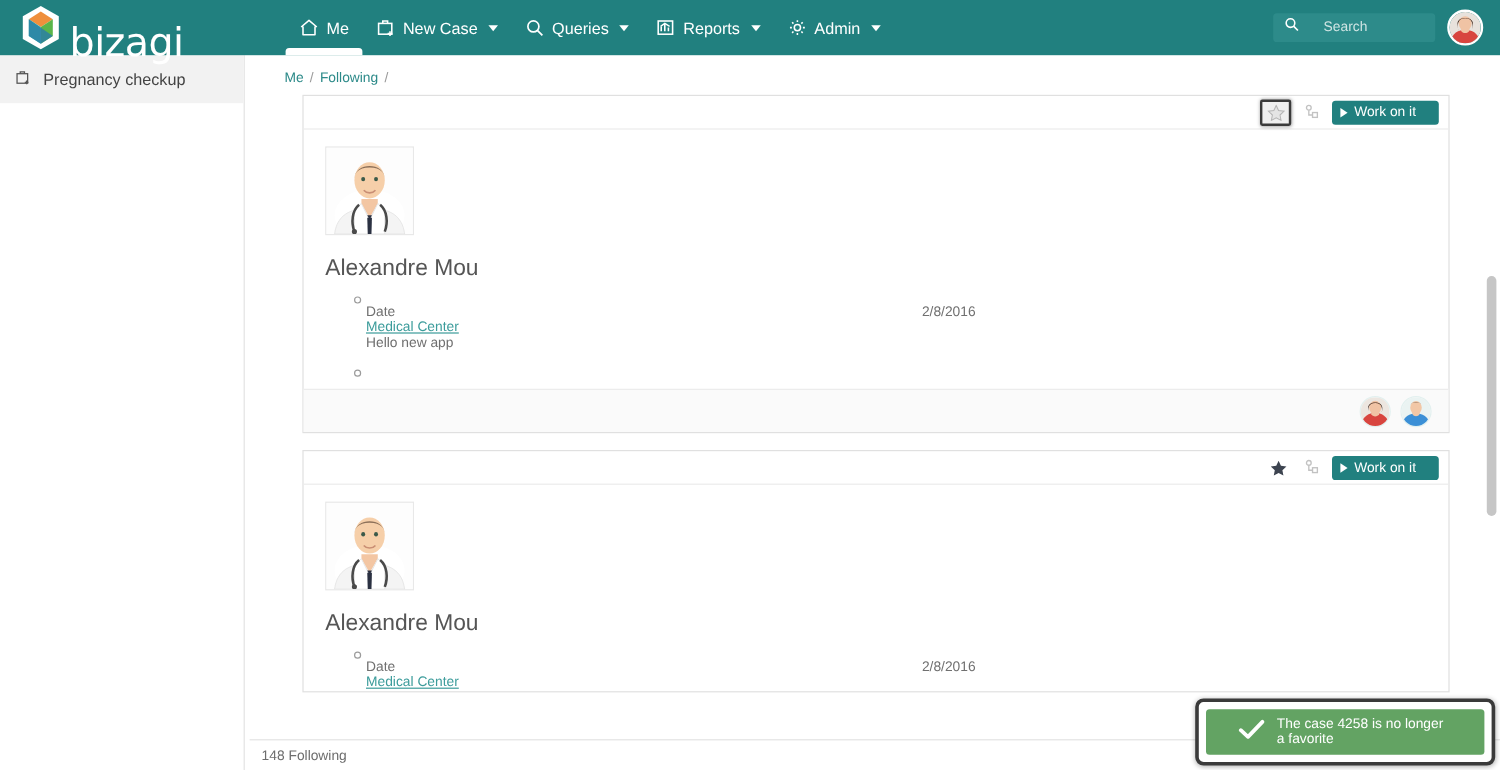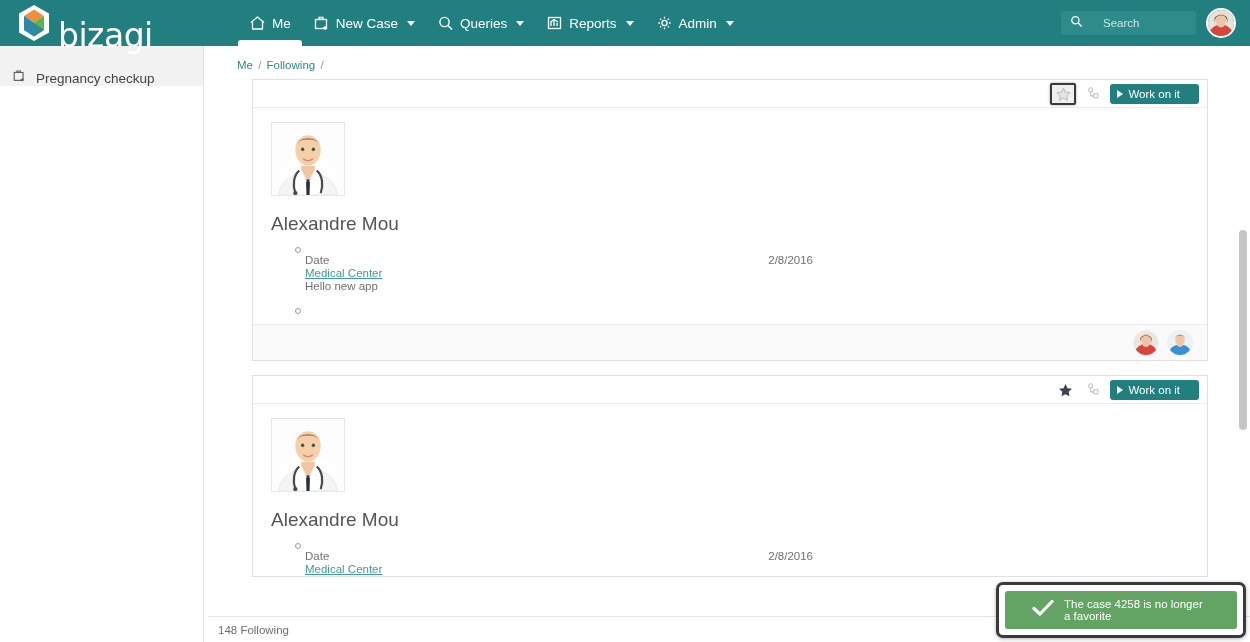--- a/index.html
+++ b/index.html
@@ -76,21 +76,21 @@
 
   
   .sidebar {
     position: absolute; top: 46px; left: 0;
     width: 204px; height: 596px;
     background: #ffffff;
     border-right: 1px solid #e3e3e3;
     z-index: 20;
   }
   .side-item {
-    display: flex; align-items: flex-end; gap: 9px;
+    display: flex; align-items: center; gap: 9px;
     height: 40px; padding: 0 0 0 12px;
     background: #f2f2f2;
     color: #444; font-size: 13.5px;
     cursor: pointer;
   }
 
   
   .main {
     position: absolute; top: 46px; left: 204px;
     width: 1046px; height: 596px;

